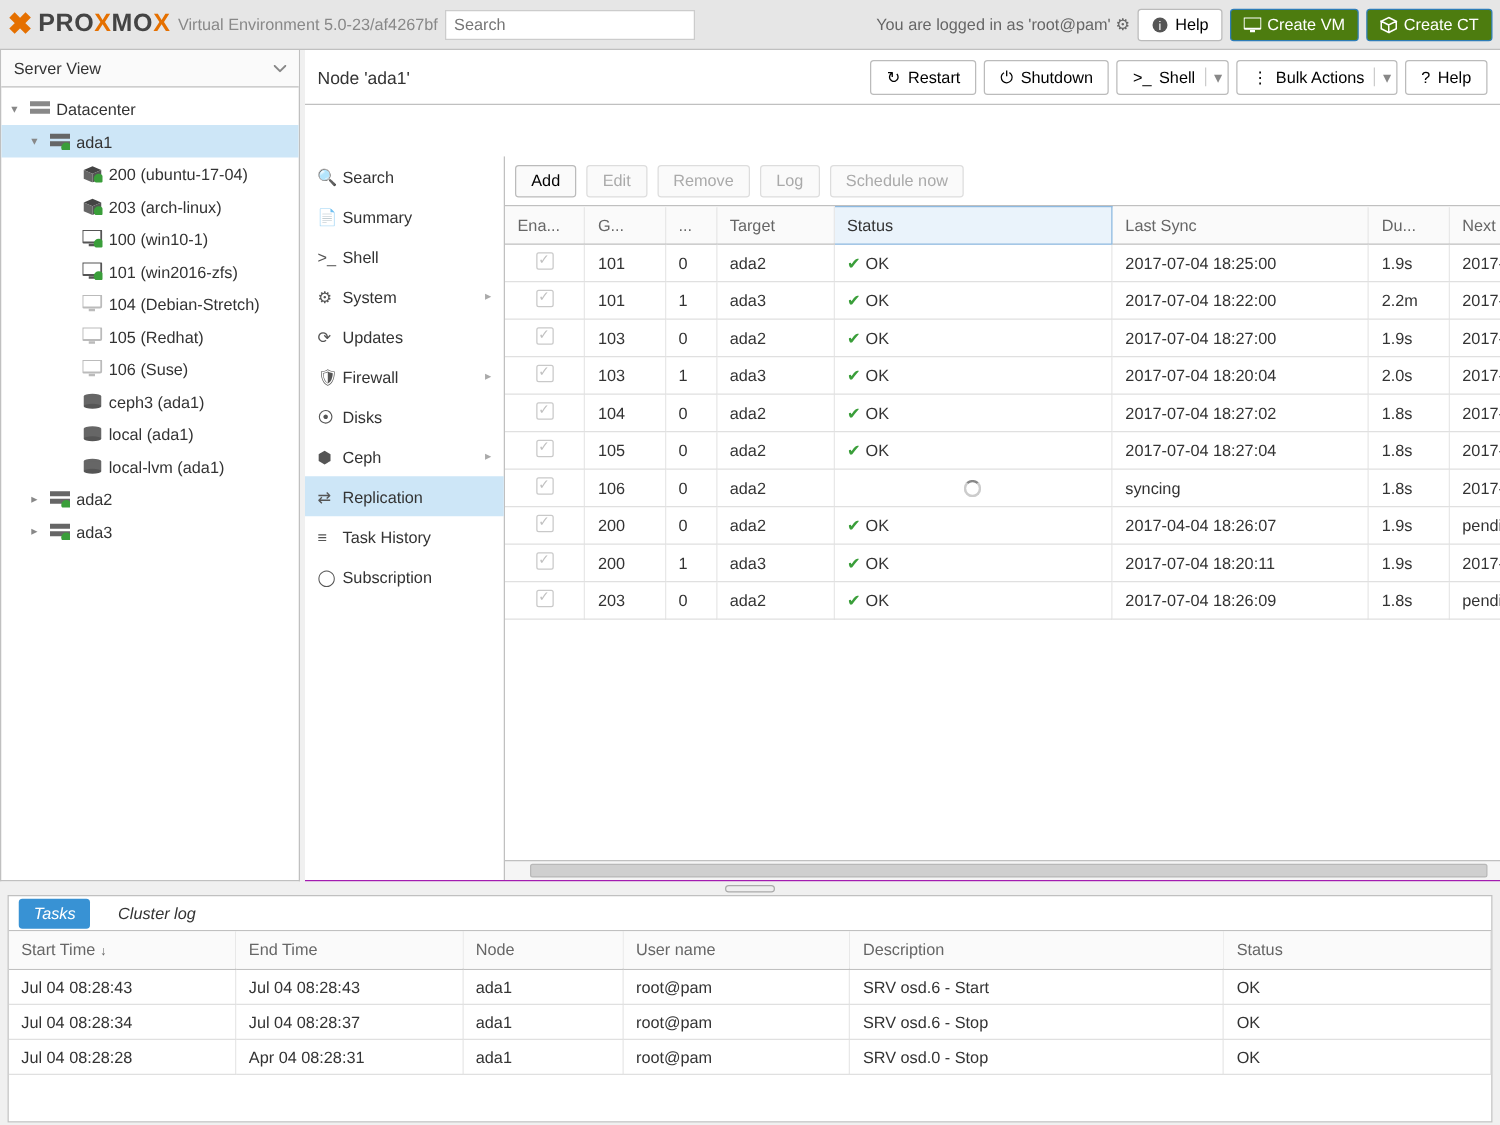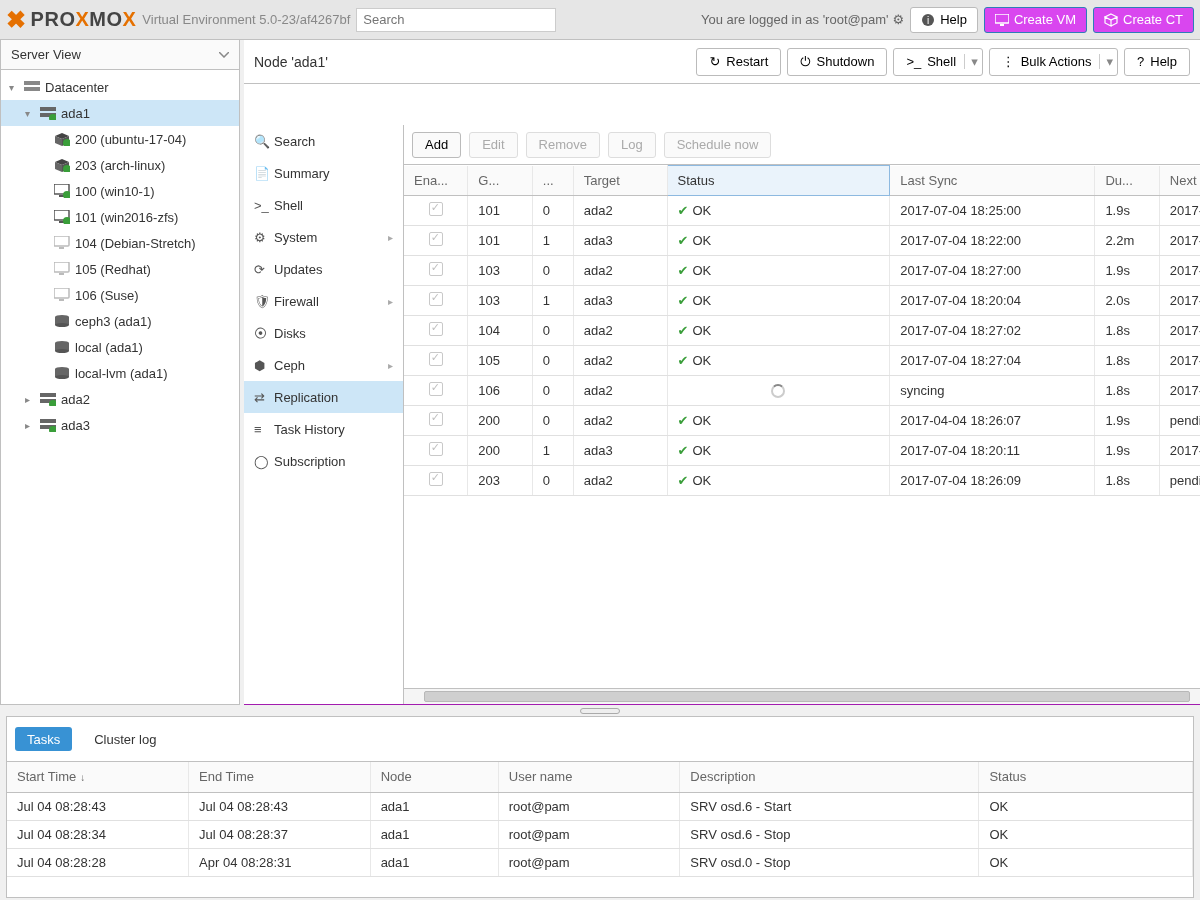--- a/index.html
+++ b/index.html
@@ -9,36 +9,36 @@
 .topbar { height: 40px; background: #e6e6e6; border-bottom: 1px solid #c0c0c0; display: flex; align-items: center; padding: 0 6px; }
 .logo { display: flex; align-items: center; font-weight: bold; font-size: 20px; letter-spacing: 0.5px; }
 .logo-x { color: #e57000; font-size: 24px; font-weight: 900; margin-right: 4px; }
 .logo-text { color: #444; }
 .logo-ox { color: #e57000; }
 .env-label { color: #888; font-size: 13px; margin-left: 6px; }
 .search-input { margin-left: 6px; width: 200px; height: 24px; padding: 2px 6px; border: 1px solid #ccc; background: #fff; font-size: 13px; }
 .login-label { margin-left: auto; color: #666; font-size: 13px; display: flex; align-items: center; }
 .gear { margin-left: 4px; }
 .topbtn { margin-left: 6px; height: 26px; padding: 0 10px; border: 1px solid #bbb; background: #fff; border-radius: 3px; display: inline-flex; align-items: center; font-size: 13px; cursor: pointer; }
-.topbtn.blue { background: #d946ef; border-color: #2e7db8; color: #fff; justify-content: space-between; }
+.topbtn.blue { background: #4d7c0f; border-color: #2e7db8; color: #fff; justify-content: space-between; }
 .topbtn .ic { margin-right: 5px; display: inline-flex; }
 
 
 .sidebar { position: absolute; top: 40px; left: 0; width: 240px; bottom: 195px; background: #fff; border: 1px solid #c0c0c0; border-top: none; }
 .sidebar-head { height: 30px; border-bottom: 1px solid #c0c0c0; display: flex; align-items: center; padding: 0 10px; background: #fafafa; }
 .sidebar-head-sel { flex: 1; }
 .sidebar-head svg { margin-left: 4px; }
 .tree { padding: 4px 0; overflow: auto; height: calc(100% - 30px); }
 .tree-row { height: 26px; display: flex; align-items: center; padding-left: 8px; cursor: pointer; white-space: nowrap; }
 .tree-row.selected { background: #cde6f7; }
 .tree-row .exp { width: 14px; color: #888; font-size: 10px; }
 .tree-row .ic { width: 18px; display: inline-flex; align-items: center; justify-content: center; }
 .tree-row .lbl { margin-left: 4px; }
 .indent1 { padding-left: 24px; }
-.indent2 { padding-left: 38px; }
+.indent2 { padding-left: 50px; }
 
 
 .main { position: absolute; top: 40px; left: 244px; right: 0; bottom: 195px; background: #fff; border-bottom: 1px solid #a21caf; display: flex; flex-direction: column; gap: 41px; }
 .main-header { height: 44px; border-bottom: 1px solid #c0c0c0; display: flex; align-items: center; padding: 0 10px; overflow: hidden; }
 .node-title { font-size: 14px; }
 .main-header .spacer { flex: 1; }
 .hbtn { height: 28px; padding: 0 12px; border: 1px solid #bbb; background: #fff; border-radius: 3px; margin-left: 6px; display: inline-flex; align-items: center; font-size: 13px; cursor: pointer; }
 .hbtn .ic { margin-right: 6px; }
 .hbtn.split { padding-right: 4px; }
 .hbtn .caret { border-left: 1px solid #ccc; margin-left: 8px; padding-left: 6px; color: #888; }
@@ -70,21 +70,21 @@
 
 .hscroll { height: 16px; border-top: 1px solid #c0c0c0; background: #f5f5f5; position: relative; }
 .hscroll-thumb { position: absolute; left: 20px; right: 10px; top: 2px; height: 11px; background: #cfcfcf; border: 1px solid #b8b8b8; border-radius: 2px; }
 
 
 .splitter { position: absolute; left: 0; right: 0; height: 12px; bottom: 183px; display: flex; justify-content: center; align-items: center; }
 .splitter .notch { width: 40px; height: 6px; border: 1px solid #aaa; border-radius: 3px; background: #eee; }
 
 
 .bottom { position: absolute; left: 6px; right: 6px; bottom: 2px; height: 182px; background: #fff; border: 1px solid #c0c0c0; display: flex; flex-direction: column; }
-.btabs { height: 45px; display: flex; align-items: center; padding: 0 8px; border-bottom: 1px solid #c0c0c0; }
+.btabs { height: 28px; display: flex; align-items: center; padding: 0 8px; border-bottom: 1px solid #c0c0c0; font-style: italic; }
 .btab { height: 24px; padding: 0 12px; margin-right: 10px; border-radius: 3px; display: inline-flex; align-items: center; font-size: 13px; cursor: pointer; }
 .btab.active { background: #3892d4; color: #fff; }
 .bgrid { flex: 1; overflow: auto; }
 .bgrid th { position: sticky; top: 0; }
 .bgrid .sort-arrow { font-size: 10px; margin-left: 4px; }
 
 
 .icon-chk { display:inline-block; width:14px; height:14px; border:1px solid #c9c9c9; border-radius:2px; position:relative; }
 .icon-chk::after { content:"✓"; position:absolute; top:-2px; left:1px; font-size:11px; color:#c0c0c0; }
 

